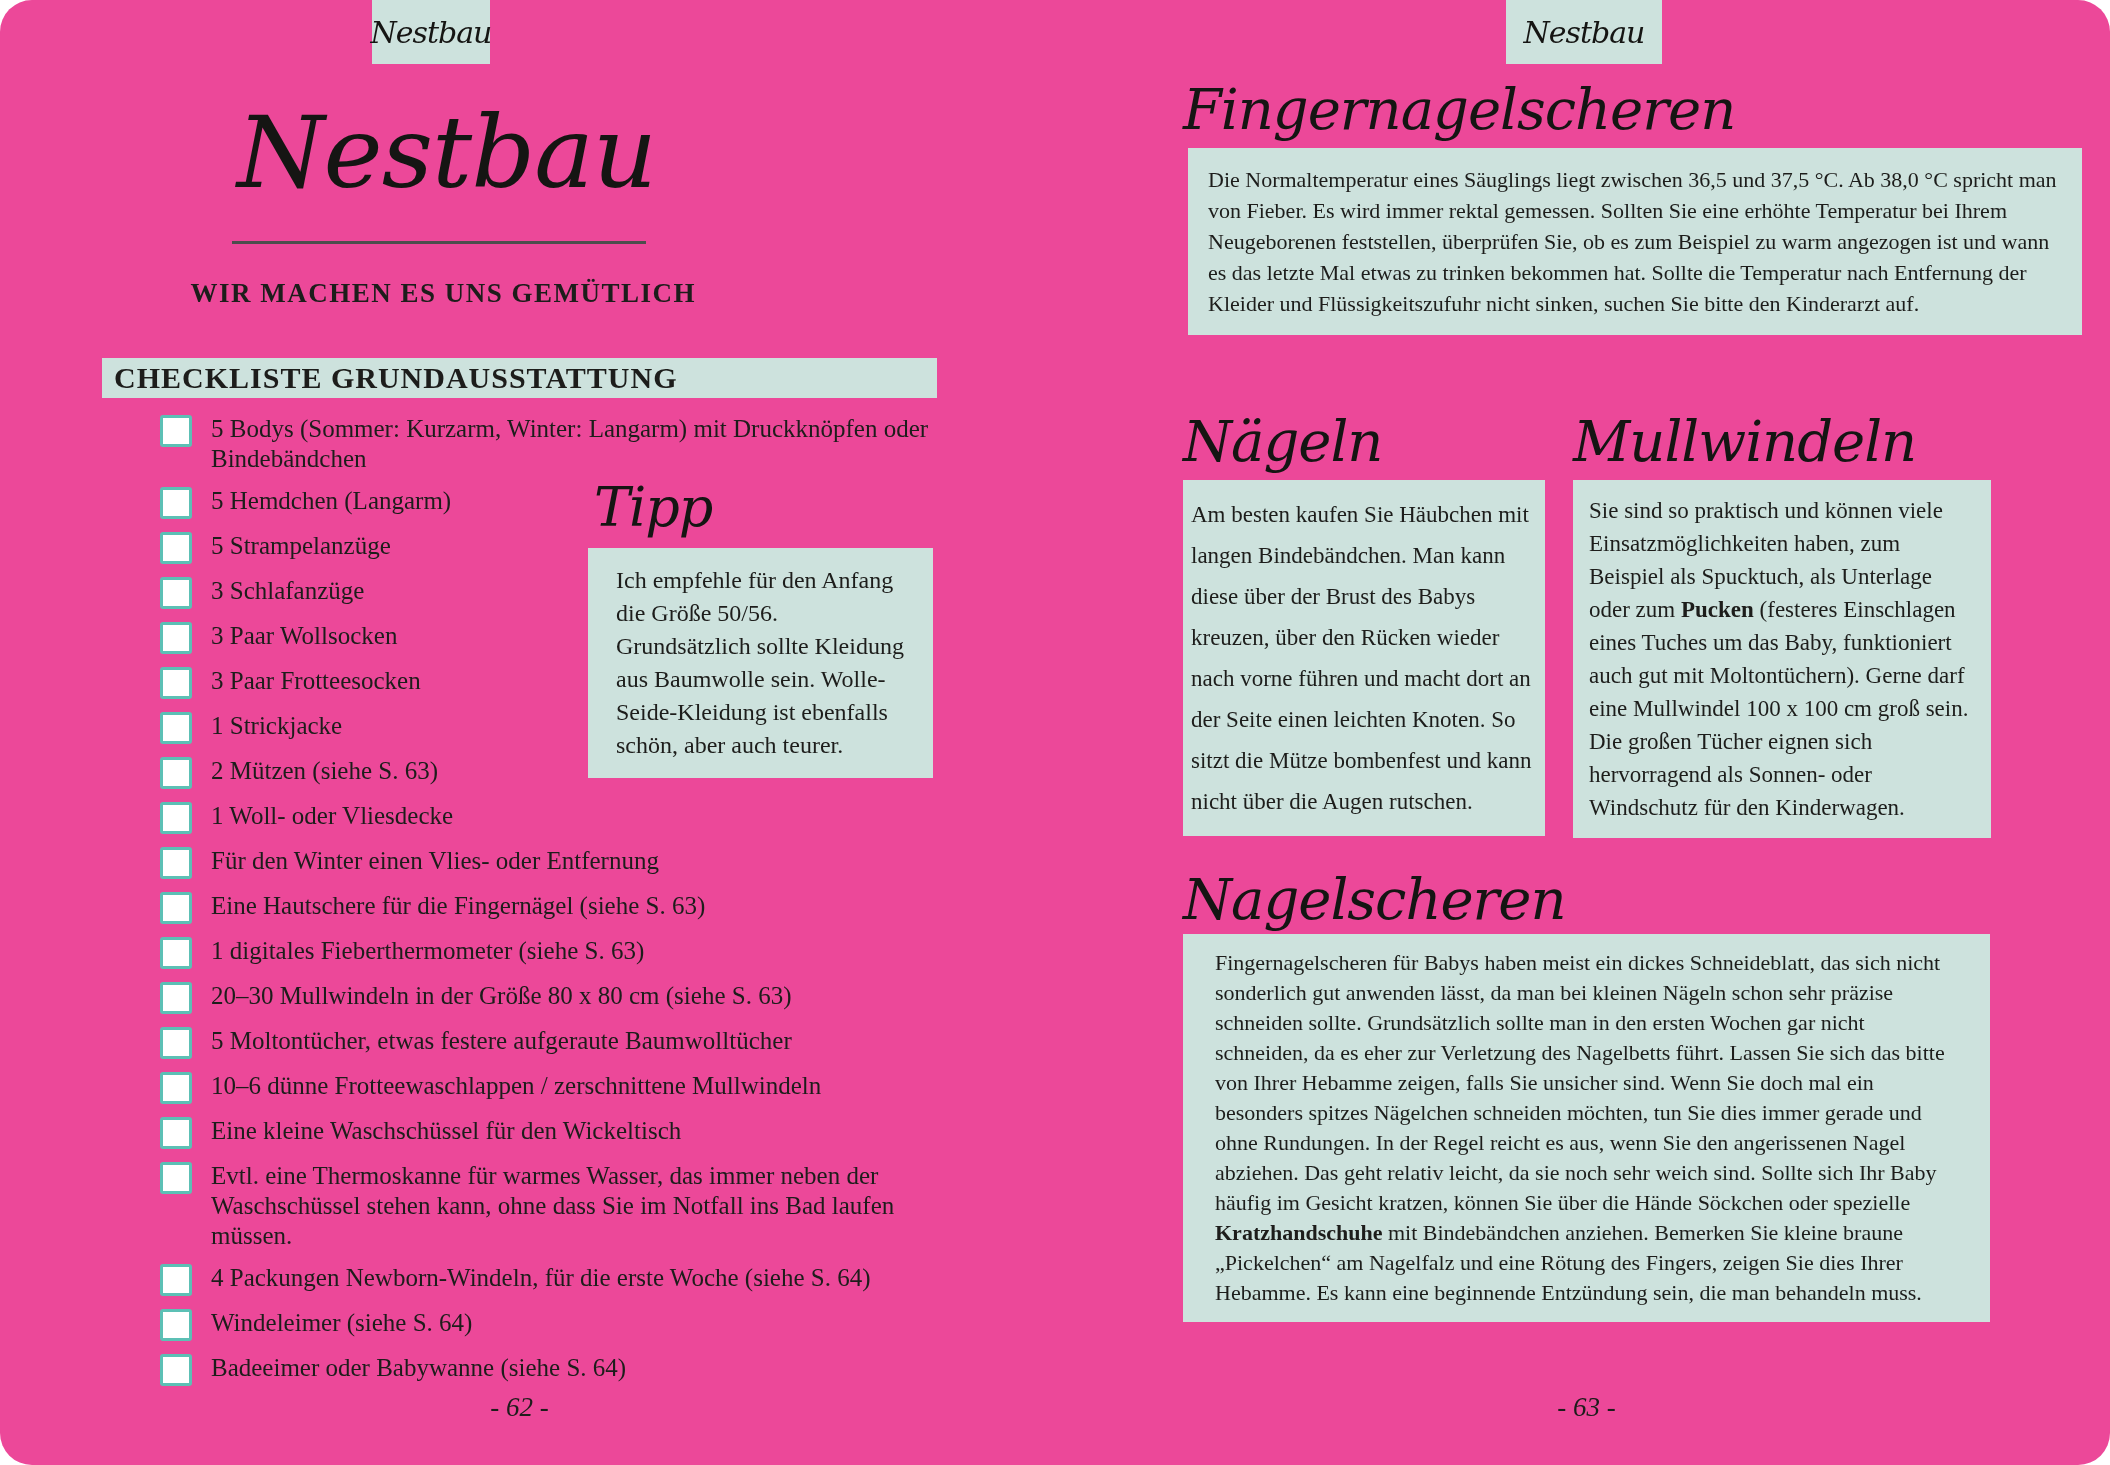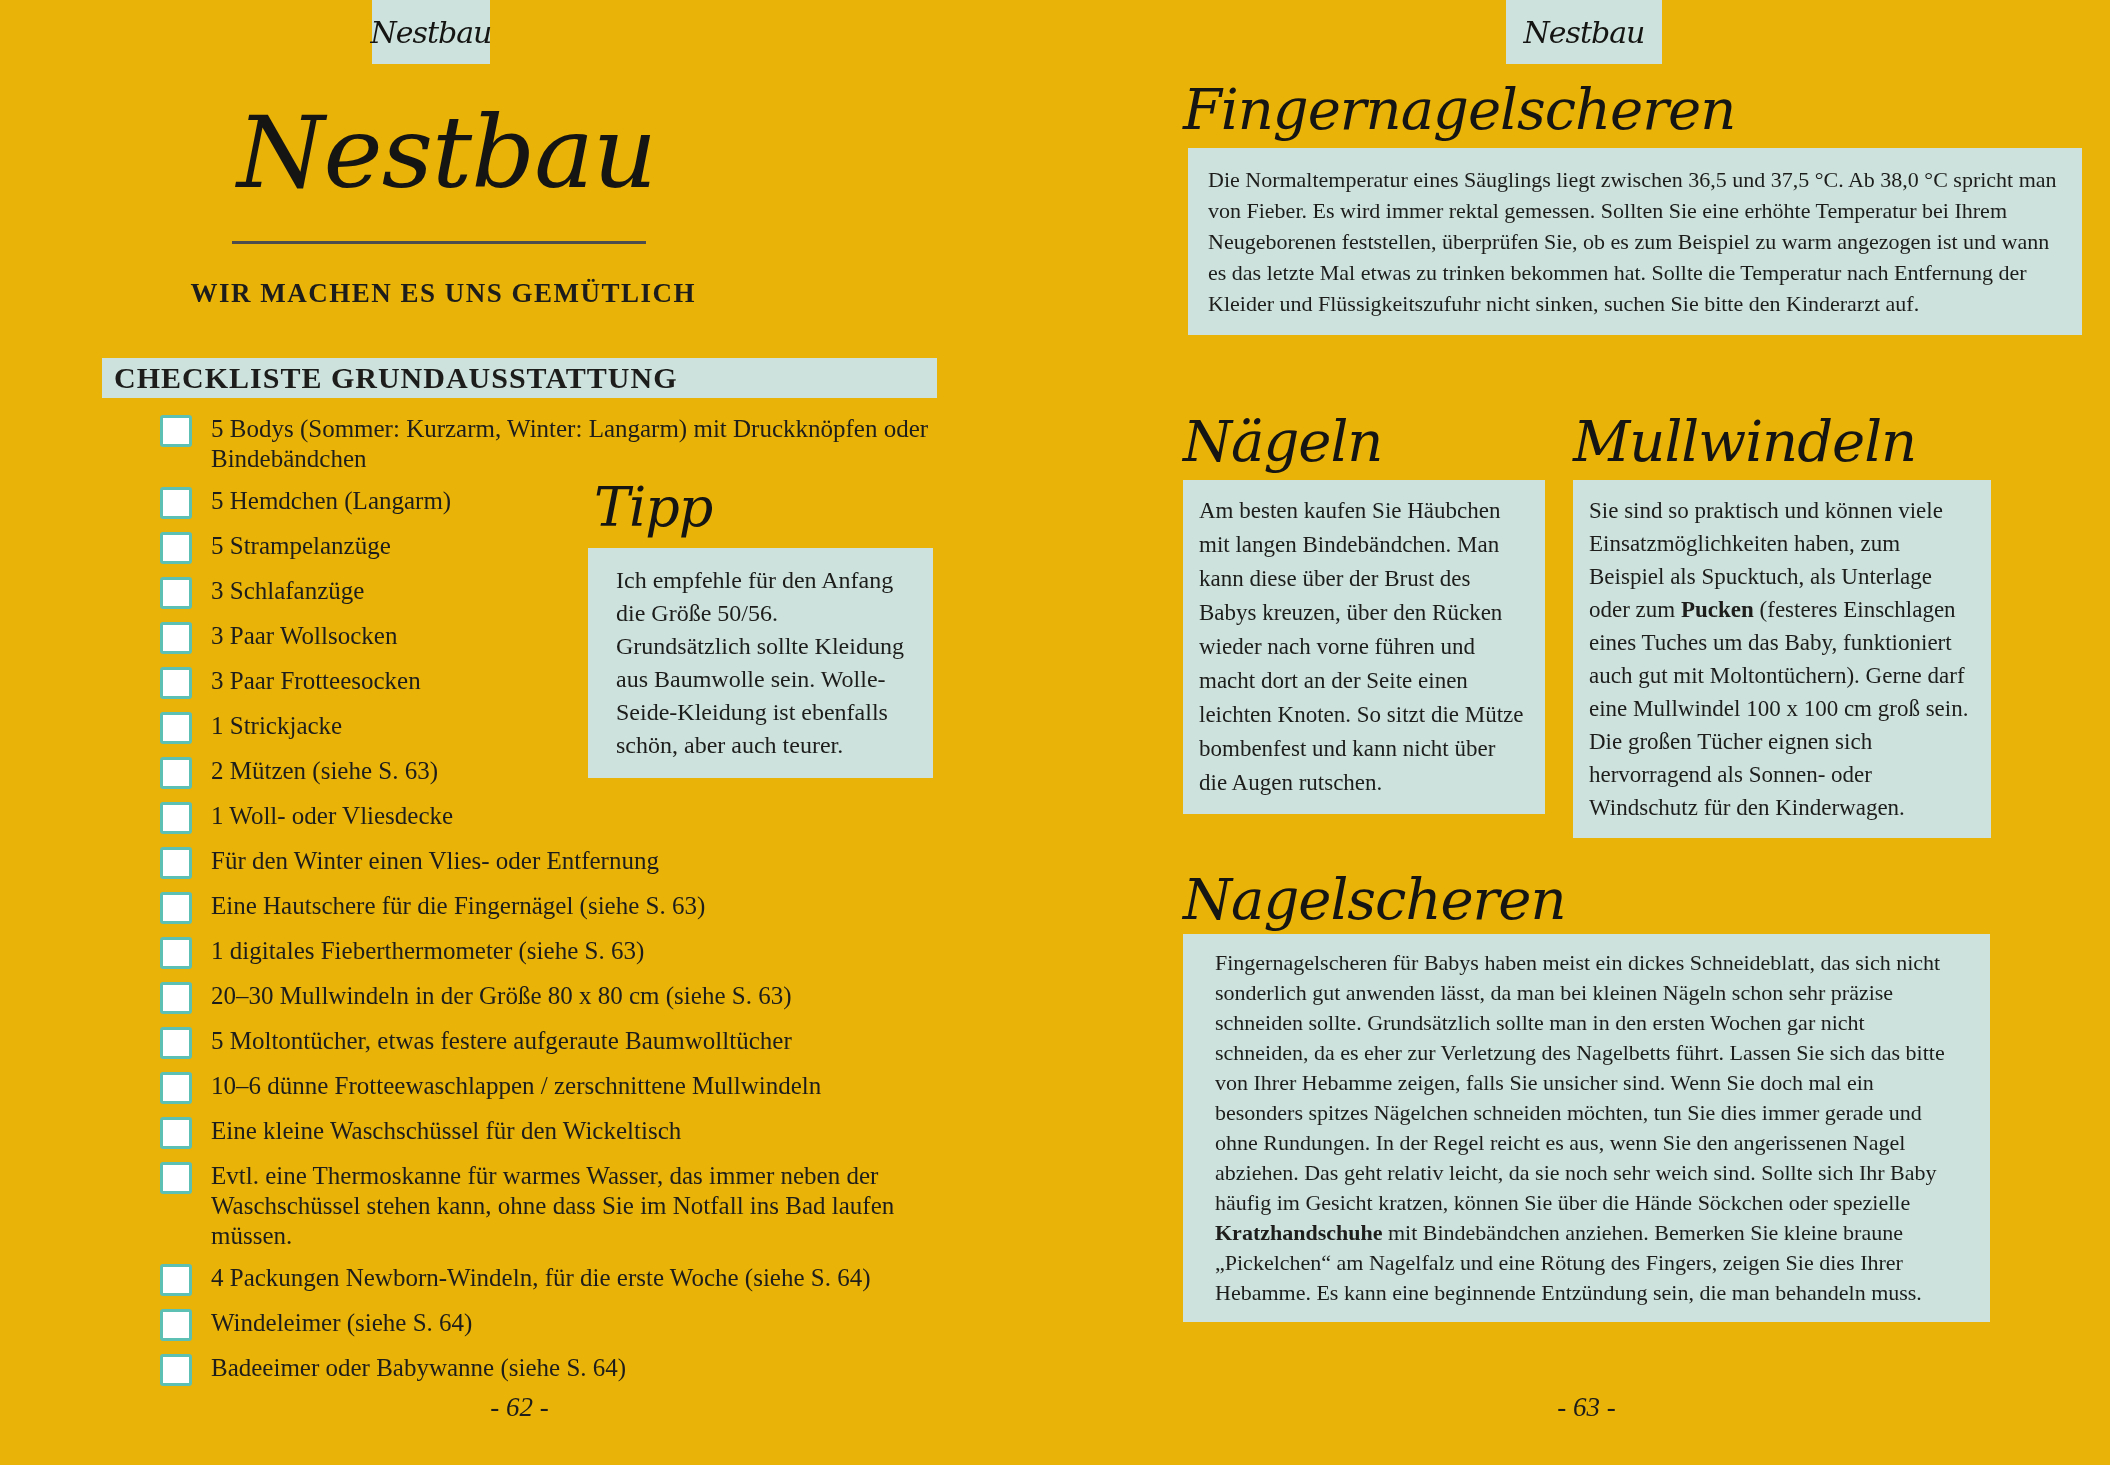--- a/index.html
+++ b/index.html
@@ -5,24 +5,25 @@
   :root{
     --mint:#cde2dd;
     --teal:#5cc0b5;
     --ink:#1d1d1b;
     --rule:#4d4d4d;
   }
   html,body{margin:0;padding:0;background:#ffffff;}
   .sheet{
     position:relative;
     width:2110px;height:1465px;
-    background:#eab308;
+    background:#ec4899;
     font-family:"Liberation Serif", serif;
     color:var(--ink);
     overflow:hidden;
+    border-radius:32px;
   }
   .script{
     font-family:"DejaVu Serif", serif;
     font-style:italic;
     letter-spacing:-1px;
     color:#151513;
   }
   .tab{
     position:absolute;top:0;height:64px;
     background:var(--mint);
@@ -86,21 +87,21 @@
   .text-box{
     position:absolute;background:var(--mint);
     box-sizing:border-box;text-align:left;
   }
   .box-fieber{
     left:1188px;top:148px;width:894px;
     padding:16px 20px;font-size:22px;line-height:31px;font-family:Liberation Serif, serif;
   }
   .box-muetzen{
     left:1183px;top:480px;width:362px;
-    padding:14px 16px;font-size:23px;line-height:34px;
+    padding:14px 8px;font-size:23px;line-height:41px;
   }
   .box-mull{
     left:1573px;top:480px;width:418px;
     padding:14px 16px;font-size:23px;line-height:33px;
   }
   .box-nagel{
     left:1183px;top:934px;width:807px;
     padding:14px 32px;font-size:22px;line-height:30px;
   }
   .bold-word{font-weight:bold;}

